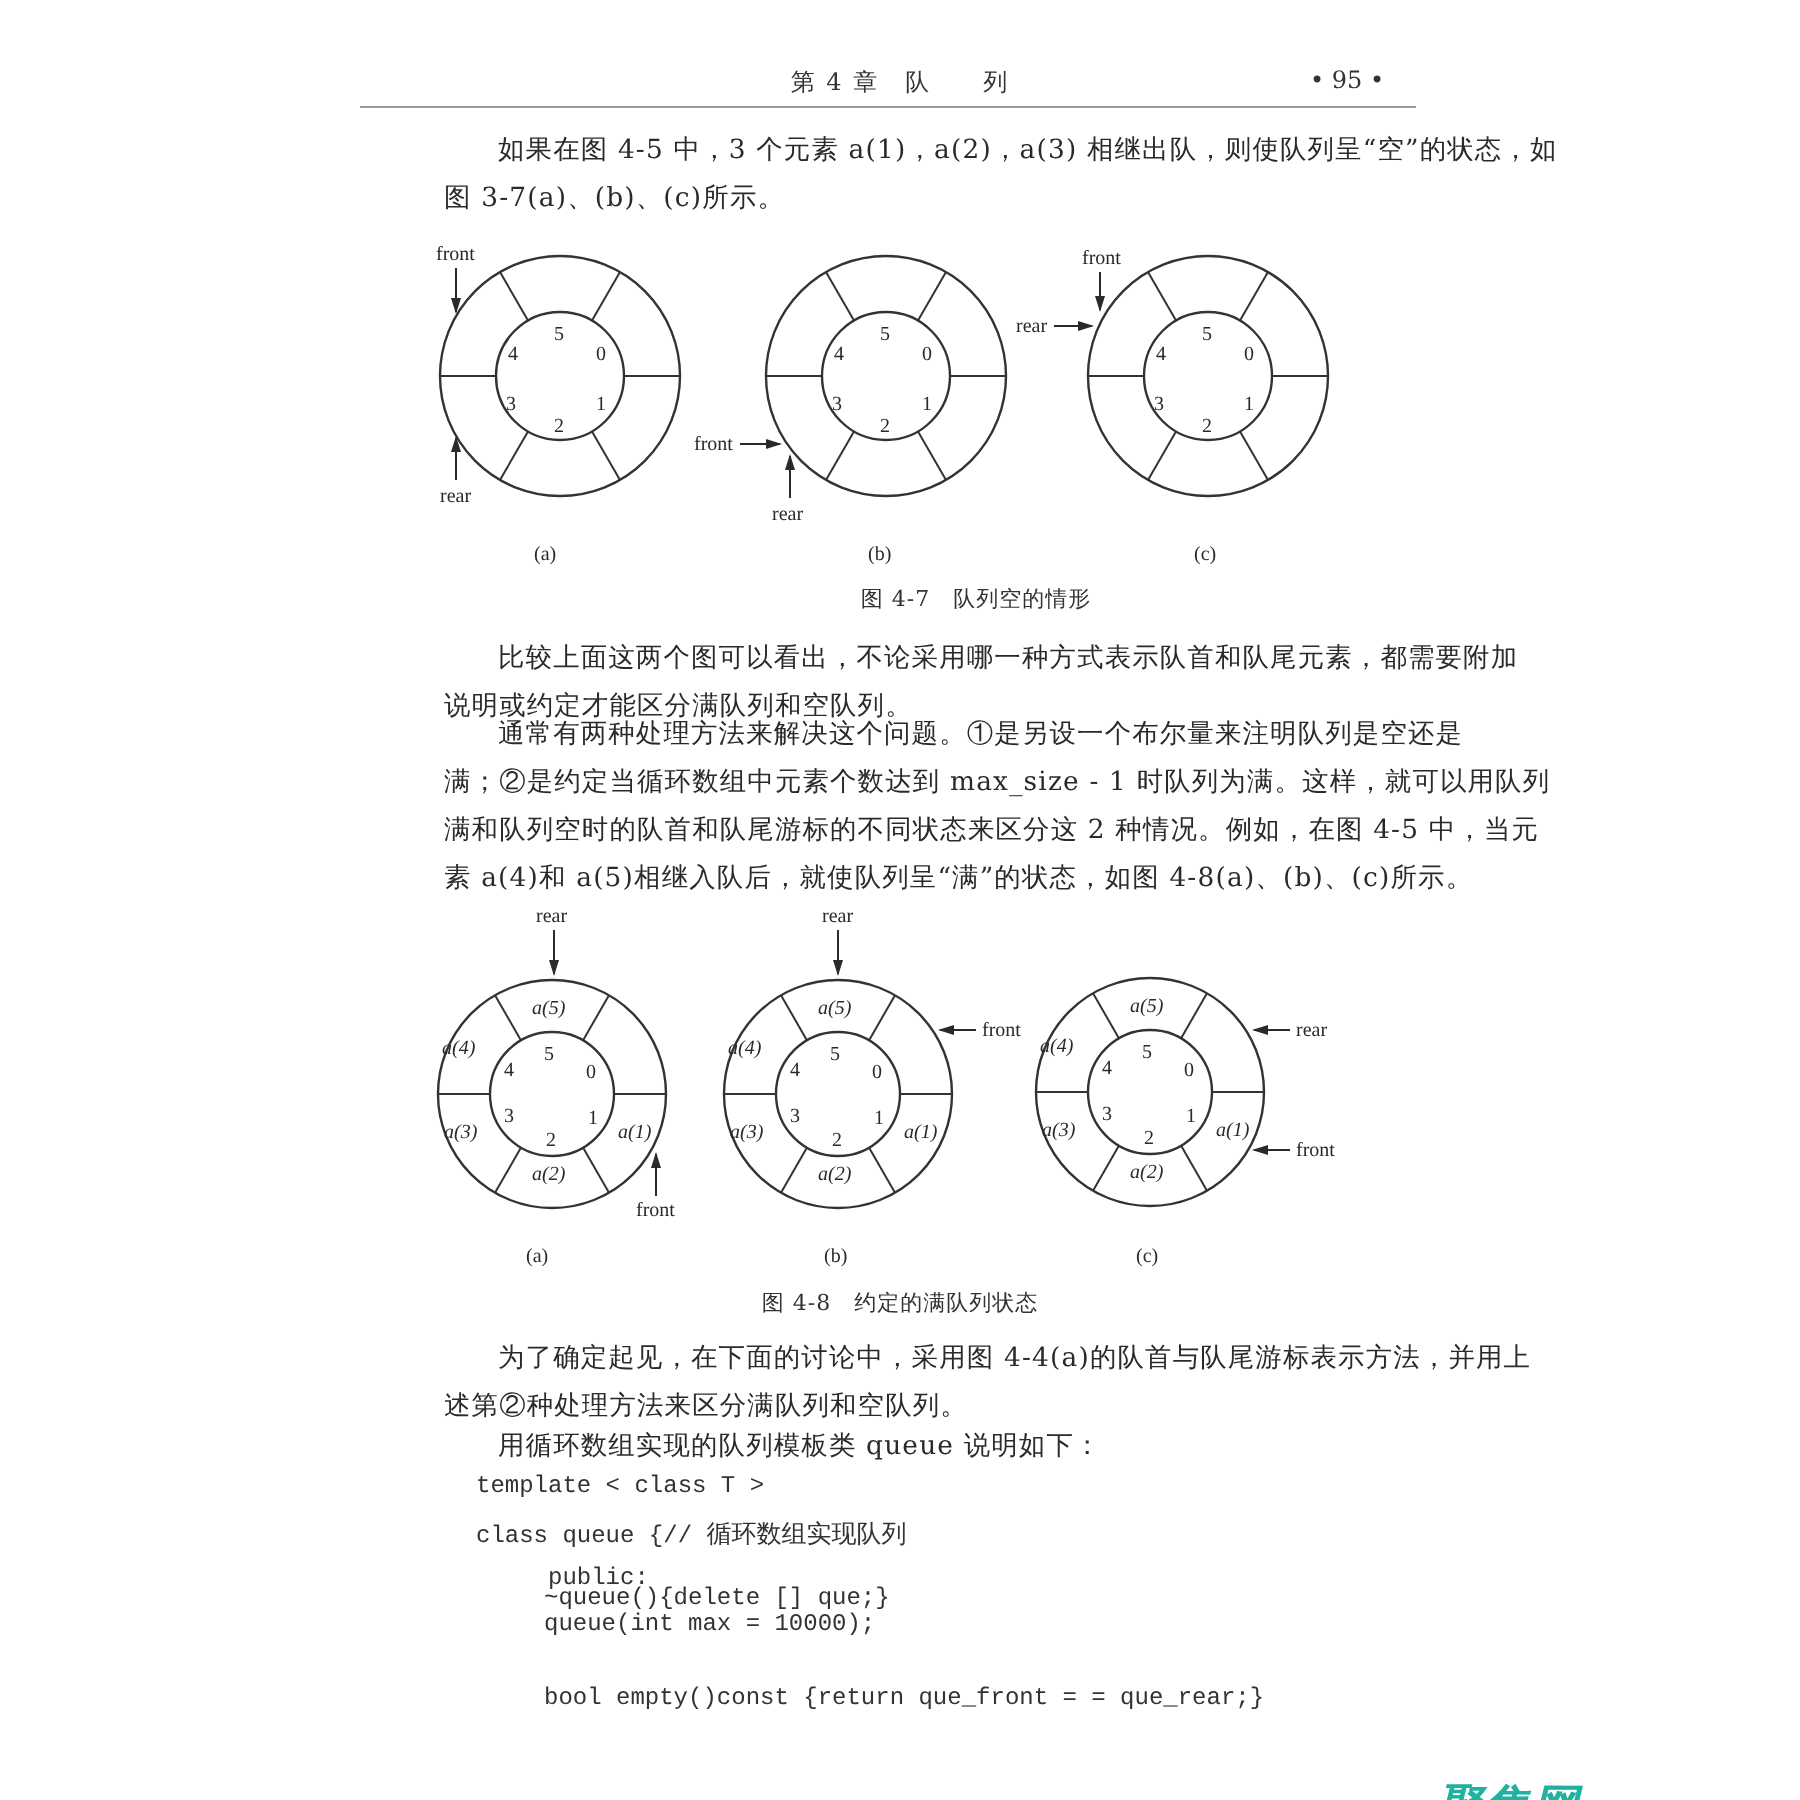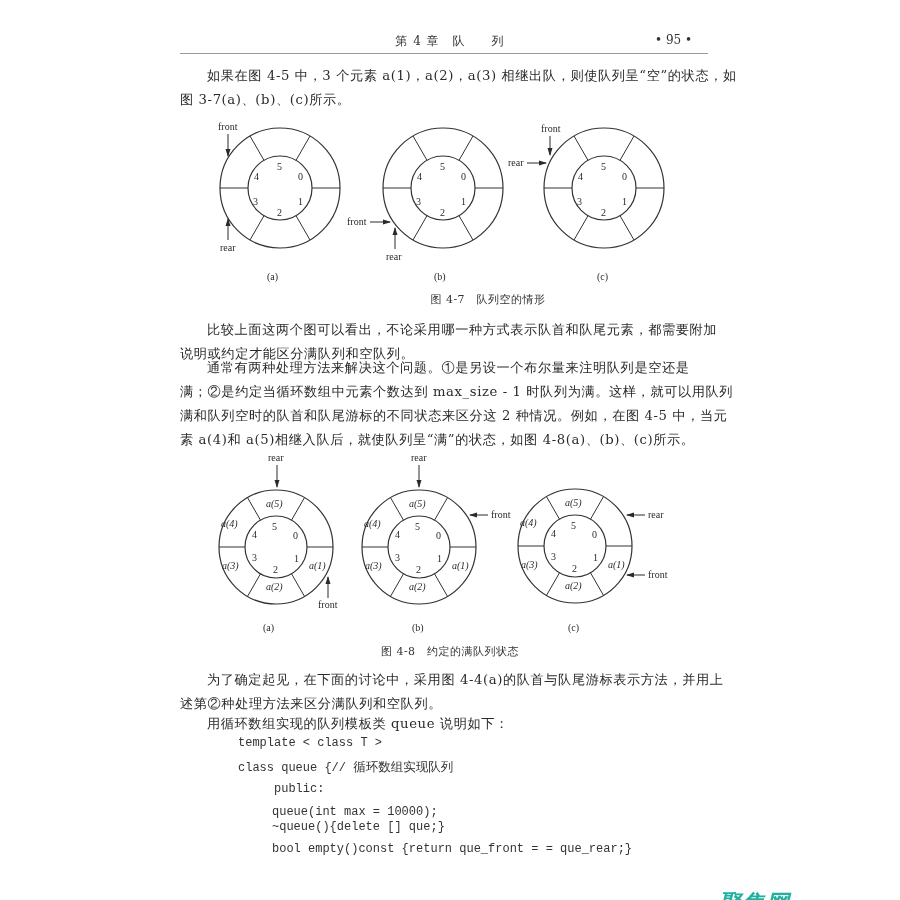--- a/index.html
+++ b/index.html
@@ -3,21 +3,21 @@
 <meta charset="utf-8">
 <style>
   html, body { margin: 0; padding: 0; background: #ffffff; }
   body { width: 900px; height: 900px; position: relative; overflow: hidden;
          font-family: "DejaVu Serif", "Liberation Serif", serif; color: #2a2a2a; }
   .abs { position: absolute; }
   .header-title { left: 0; width: 900px; top: 33px; text-align: center; font-size: 12px; letter-spacing: 1px; color:#333; }
   .header-page { left: 655px; top: 33px; font-size: 12px; color:#333; }
   .header-rule { left: 180px; top: 53px; width: 528px; height: 1px; background: #9a9a9a; }
   .para { position: absolute; left: 180px; width: 527px; font-size: 13.2px; line-height: 24px; text-align: justify; letter-spacing: 0.6px; }
-  .para .line { display: block; white-space: nowrap; }
+  .para .line { display: block; white-space: nowrap; margin-left: 42px; }
   .para .indent { padding-left: 27px; }
   .caption { position: absolute; left: 0; width: 900px; text-align: center; font-size: 11px; color: #333; letter-spacing: 0.5px; }
   svg text { font-family: "Liberation Serif", serif; fill: #2a2a2a; }
   .code { position: absolute; font-family: "Liberation Mono", "DejaVu Sans Mono", monospace; font-size: 12px; color: #333; white-space: pre; }
   .code .cn { font-family: "DejaVu Serif", serif; font-size: 12.5px; }
   .watermark { position: absolute; left: 718px; top: 888px; font-family: "DejaVu Sans", sans-serif; font-weight: bold; font-style: italic;
                font-size: 23px; color: #20b2a0; letter-spacing: 1px; }
 </style>
 </head>
 <body>
@@ -217,17 +217,17 @@
 
 <div class="para" style="top:712px;">
   <span class="line indent">用循环数组实现的队列模板类 queue 说明如下：</span>
 </div>
 
 <div>
   <div class="code" style="left:238px;top:736px;"><span>template &lt; class T &gt;</span></div>
   <div class="code" style="left:238px;top:759px;"><span>class queue {// </span><span class="cn">循环数组实现队列</span></div>
   <div class="code" style="left:238px;top:782px;margin-left:36px;"><span>public:</span></div>
   <div class="code" style="left:272px;top:805px;"><span>queue(int max = 10000);</span></div>
-  <div class="code" style="left:272px;top:820px;text-align:center;"><span>~queue(){delete [] que;}</span></div>
+  <div class="code" style="left:272px;top:792px;text-align:center;"><span>~queue(){delete [] que;}</span></div>
   <div class="code" style="left:272px;top:842px;"><span>bool empty()const {return que_front = = que_rear;}</span></div>
 </div>
 
 <div class="watermark">聚集网</div>
 
 </body></html>

